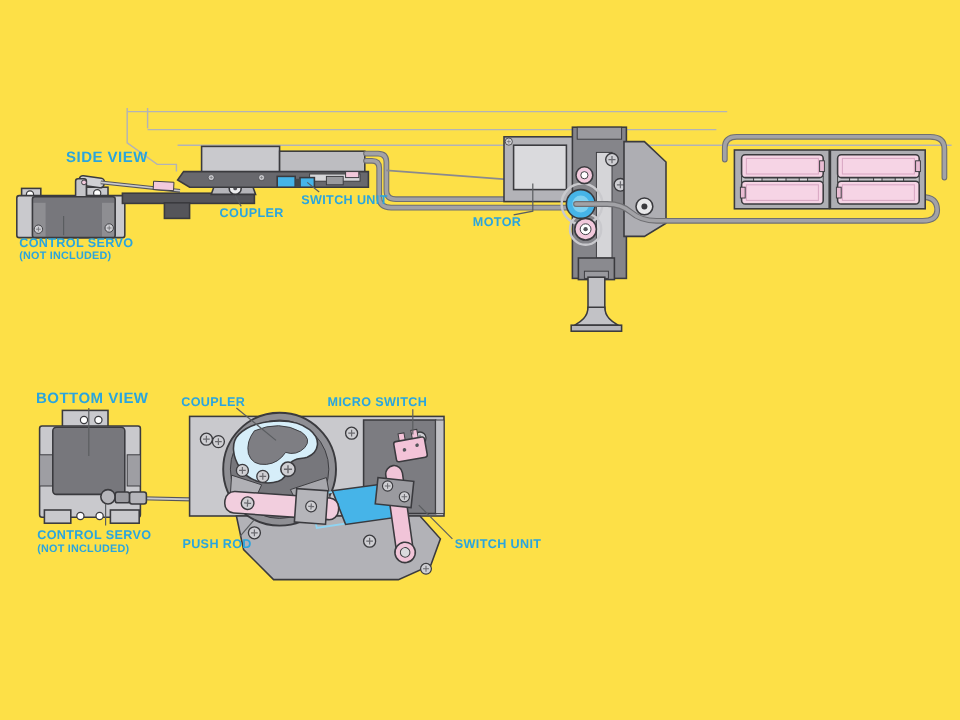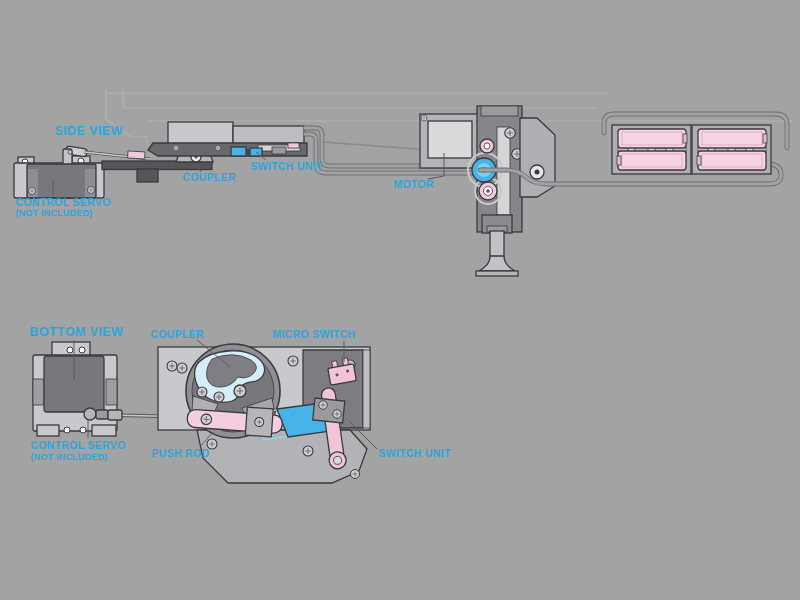--- a/index.html
+++ b/index.html
@@ -1,16 +1,16 @@
 <!DOCTYPE html>
 <html><head>
 <meta charset="utf-8">
 <style>
   html,body{margin:0;padding:0;background:#ffffff;}
-  .stage{width:800px;height:600px;position:relative;background:#a3a3a3;overflow:hidden;}
+  .stage{width:800px;height:600px;position:relative;background:#fde047;overflow:hidden;}
   svg{display:block;}
   text{font-family:"Liberation Sans","DejaVu Sans",sans-serif;font-weight:bold;}
   .view-title{font-size:12.5px;letter-spacing:.4px;}
   .part-label{font-size:10.5px;letter-spacing:.3px;}
   .note-label{font-size:9px;letter-spacing:.2px;}
   .outl{stroke:#3a3a3e;stroke-width:1.3;}
   .thin{stroke:#3a3a3e;stroke-width:.8;}
   .chassis{stroke:#b3b3b6;stroke-width:1.2;fill:none;}
   .leader{stroke:#5a5d60;stroke-width:1;fill:none;}
   .wire-e{stroke:#6f6f73;stroke-width:4.8;fill:none;stroke-linecap:round;}

